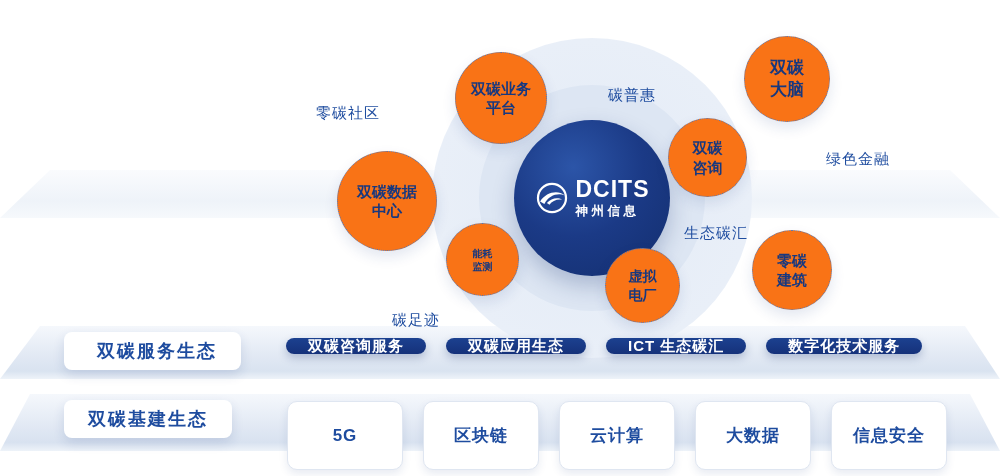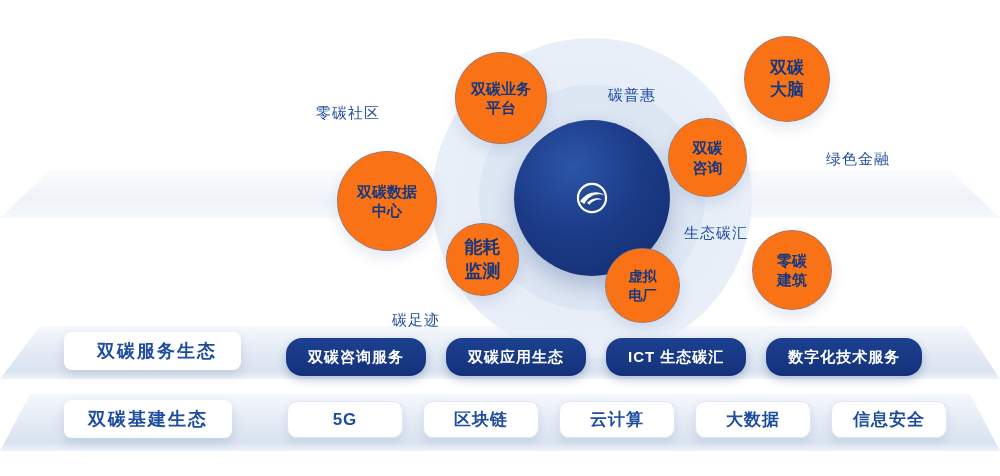--- a/index.html
+++ b/index.html
@@ -34,43 +34,43 @@
 
   
   .bubble{position:absolute;background:#f97316;border:1.6px dotted #4C77BE;border-radius:50%;
     display:flex;align-items:center;justify-content:center;text-align:center;color:#17387F;
     font-weight:bold;font-size:15px;line-height:1.3;white-space:pre-line;
     box-shadow:0 6px 14px rgba(25,60,130,.12);}
   .b1{left:455px;top:52px;width:90px;height:90px;}
   .b2{left:744px;top:36px;width:84px;height:84px;font-size:17px;}
   .b3{left:337px;top:151px;width:98px;height:98px;}
   .b4{left:668px;top:118px;width:77px;height:77px;}
-  .b5{left:446px;top:223px;width:71px;height:71px;font-size:18px;}
+  .b5{left:446px;top:223px;width:71px;height:71px;font-size:10px;}
   .b6{left:605px;top:248px;width:73px;height:73px;font-size:14px;}
   .b7{left:752px;top:230px;width:78px;height:78px;}
 
   
   .flabel{position:absolute;color:#1E4C9F;font-weight:normal;font-size:15px;letter-spacing:1px;}
   .f1{left:316px;top:104px;}
   .f2{left:608px;top:86px;}
   .f3{left:806px;top:150px;margin-left:20px;}
   .f4{left:392px;top:273px;margin-top:38px;}
   .f5{left:684px;top:224px;}
 
   
   .service-row{position:absolute;left:286px;top:338px;display:flex;gap:20px;}
-  .pill-dark{height:38px;border-radius:16px;background:linear-gradient(180deg,#1c4190 0%,#15317a 100%);
+  .pill-dark{height:16px;border-radius:16px;background:linear-gradient(180deg,#1c4190 0%,#15317a 100%);
     color:#ffffff;font-weight:bold;font-size:15px;display:flex;align-items:center;justify-content:center;
     padding:0 22px;letter-spacing:1px;box-shadow:0 4px 8px rgba(19,46,110,.25);}
 
   
   .infra-row{position:absolute;left:287px;top:401px;display:flex;gap:20px;}
   .pill-light{height:35px;min-width:78px;border-radius:10px;background:#ffffff;border:1px solid #dfe6f1;
     color:#1E4C9F;font-weight:bold;font-size:17px;display:flex;align-items:center;justify-content:center;
-    padding:0 18px;letter-spacing:1px;box-shadow:0 4px 9px rgba(25,60,130,.10);}
+    padding:16px 18px;letter-spacing:1px;box-shadow:0 4px 9px rgba(25,60,130,.10);}
 </style>
 </head>
 <body>
 
 <div class="stage">
 
   <div class="band band1"></div>
   <div class="band band2"></div>
   <div class="band band3"></div>
 
@@ -80,20 +80,24 @@
   <div class="ring ring1"></div>
   <div class="ring ring2"></div>
 
   <div class="center-circle">
     <div class="logo-row">
       <svg class="logo-icon" viewBox="0 0 40 40">
         <circle cx="20" cy="20" r="16.5" fill="none" stroke="#ffffff" stroke-width="2.6"></circle>
         <path d="M6 24 C 13 13, 27 10, 35 17 C 27 13.5, 16 17, 11 27 Z" fill="#ffffff"></path>
         <path d="M14 26 C 19 20, 27 19, 32 22 C 26 21, 20 23.5, 17 28 Z" fill="#ffffff"></path>
       </svg>
+      <div class="logo-text">
+        <span class="brand">DCITS</span>
+        <span class="brand-cn">神州信息</span>
+      </div>
     </div>
   </div>
 
   <div class="bubble b1">双碳业务
 平台</div>
   <div class="bubble b2">双碳
 大脑</div>
   <div class="bubble b3">双碳数据
 中心</div>
   <div class="bubble b4">双碳

